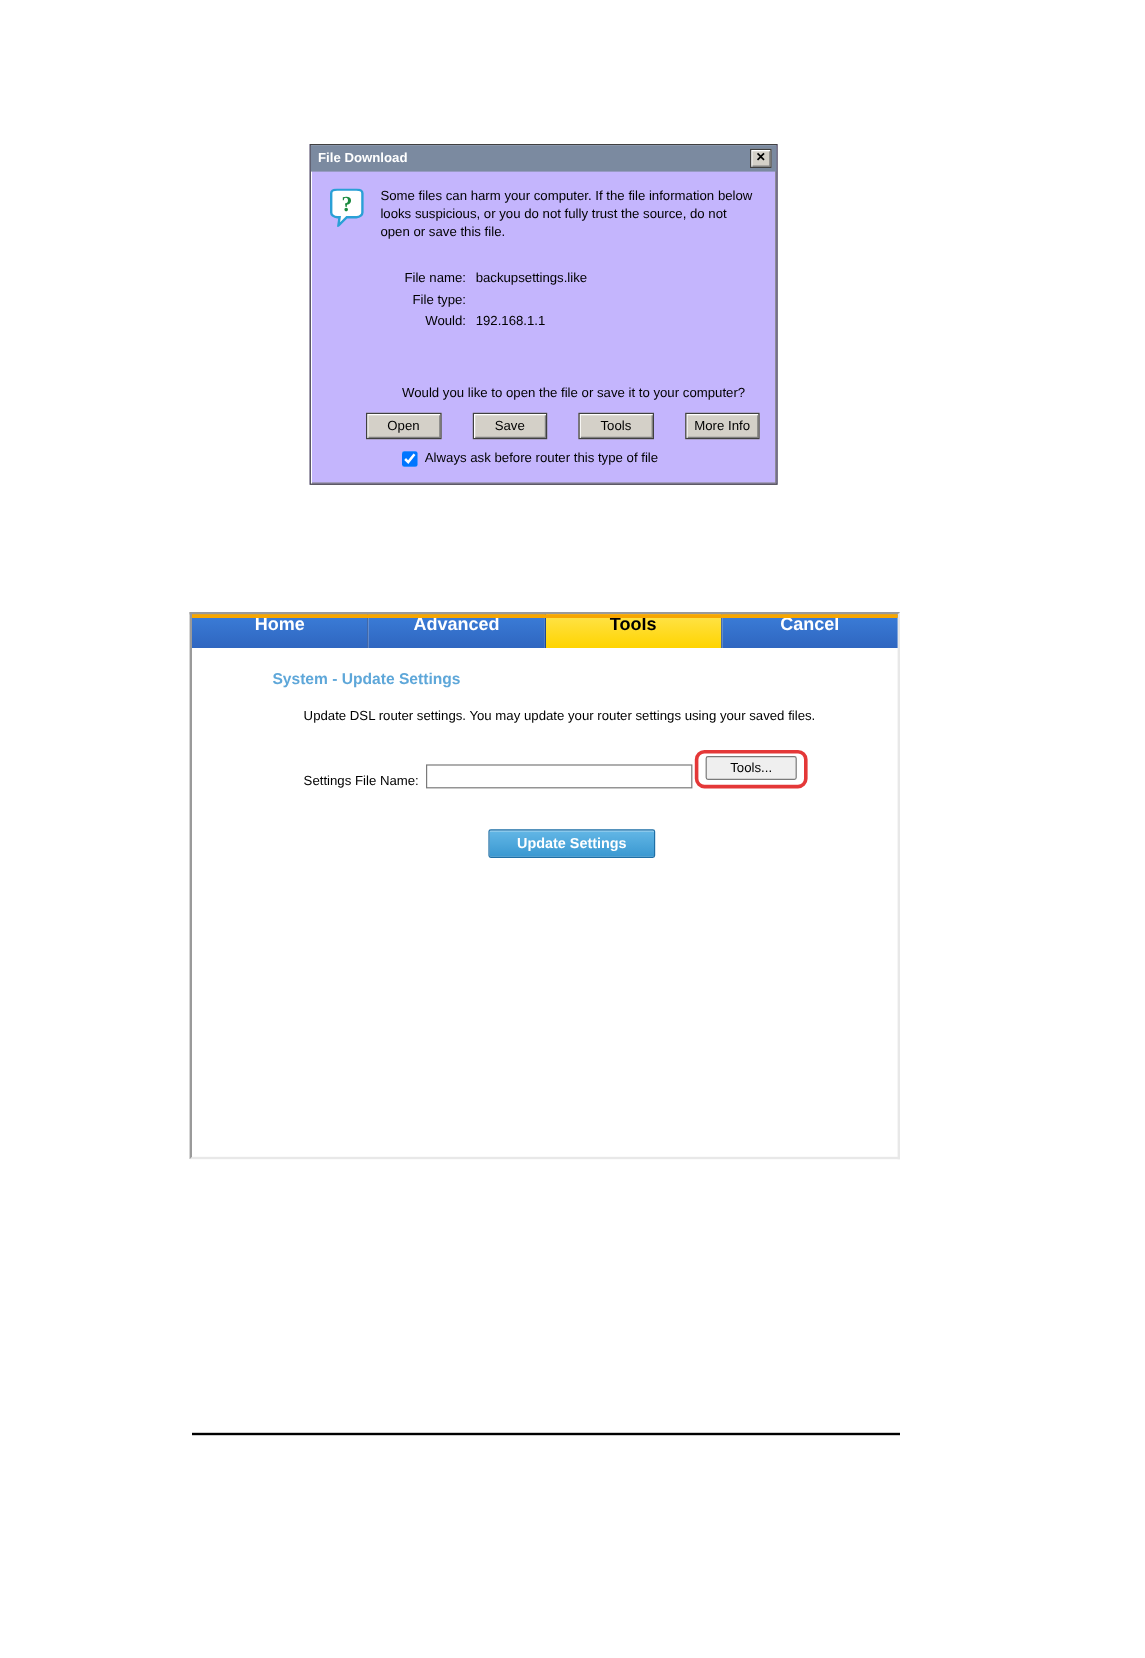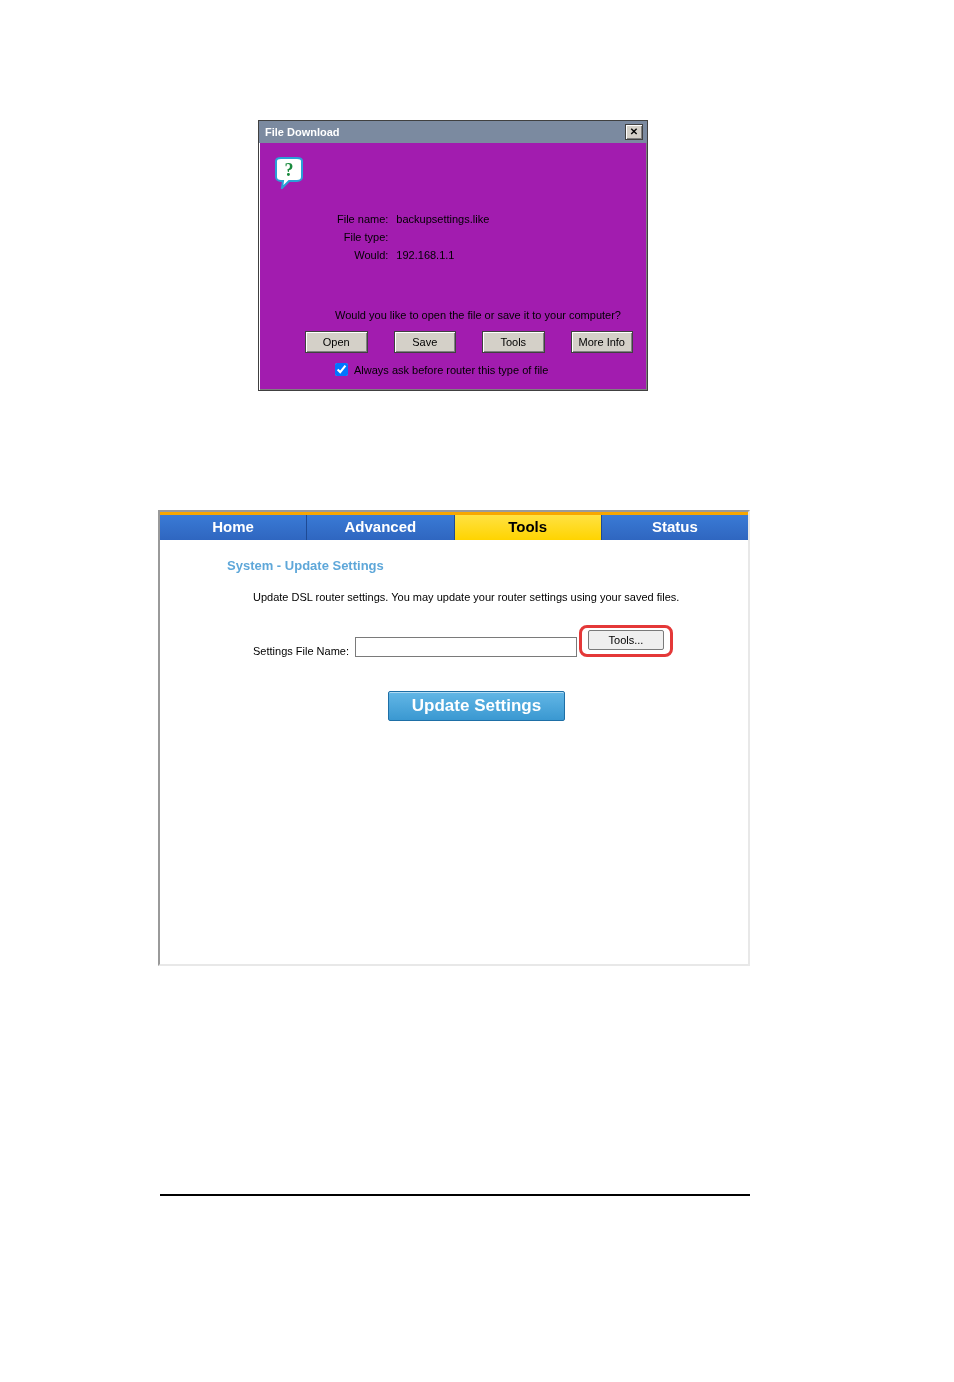--- a/index.html
+++ b/index.html
@@ -15,21 +15,21 @@
     height: 1382px;
     position: relative;
   }
 
   
   .dialog {
     position: absolute;
     left: 258px;
     top: 120px;
     width: 388px;
-    background: #a21caf;
+    background: #c4b5fd;
     border: 1px solid #404040;
     box-shadow: inset 1px 1px 0 #ffffff, inset -1px -1px 0 #808080;
   }
   .titlebar {
     background: #7b8aa0;
     color: #ffffff;
     font-weight: bold;
     font-size: 11px;
     padding: 3px 4px 3px 6px;
     display: flex;
@@ -134,21 +134,21 @@
     position:absolute;
     left:0; right:0; top:0;
     height:3px;
     background: linear-gradient(#f7a600,#f7a600);
     pointer-events:none;
   }
   .tab {
     flex: 1 1 0;
     height: 28px;
     display: flex;
-    align-items: center;
+    align-items: flex-start;
     justify-content: center;
     font-family: Arial, sans-serif;
     font-weight: bold;
     font-size: 15px;
     color: #ffffff;
     background: linear-gradient(#3b7dd8, #2f66c0);
     border-right: 1px solid #1e4a94;
     position: relative;
   }
   .tab:last-child { border-right: none; }
@@ -218,21 +218,21 @@
     text-align: center;
     margin-top: 34px;
   }
   .update-btn {
     display: inline-block;
     background: linear-gradient(#63b7e6, #3a98d1);
     border: 1px solid #1e6fa6;
     color: #ffffff;
     font-family: Arial, sans-serif;
     font-weight: bold;
-    font-size: 17px;
+    font-size: 12px;
     padding: 4px 23px;
     border-radius: 2px;
     box-shadow: inset 0 1px 0 rgba(255,255,255,0.5);
   }
 
   
   .bottom-rule {
     position: absolute;
     left: 160px;
     top: 1194px;
@@ -254,20 +254,21 @@
       </span>
     </div>
     <div class="dialog-body">
       <div class="warn-row">
         <span class="warn-icon">
           <svg viewBox="0 0 32 32" width="32" height="32">
             <path d="M3 4 C3 2 5 1 8 1 L24 1 C27 1 29 2 29 4 L29 20 C29 22 27 24 24 24 L16 24 L9 31 L10 24 L8 24 C5 24 3 22 3 20 Z" fill="#ffffff" stroke="#2aa0d6" stroke-width="2"></path>
             <text x="16" y="19" text-anchor="middle" font-family="Georgia,serif" font-size="18" font-weight="bold" fill="#1a8a3e">?</text>
           </svg>
         </span>
+        <div class="warn-text">Some files can harm your computer. If the file information below looks suspicious, or you do not fully trust the source, do not open or save this file.</div>
       </div>
 
       <table class="file-table">
         <tbody>
             <tr>
           <td class="lbl">File name:</td>
           <td>backupsettings.like</td>
         </tr>
         <tr>
           <td class="lbl">File type:</td>
@@ -305,21 +306,21 @@
       <div class="tab">
         <span class="tab-top-accent"></span>
         <span>Advanced</span>
       </div>
       <div class="tab active">
         <span class="tab-top-accent"></span>
         <span>Tools</span>
       </div>
       <div class="tab">
         <span class="tab-top-accent"></span>
-        <span>Status</span>
+        <span>Cancel</span>
       </div>
     </div>
 
     <div class="panel-body">
       <div class="panel-heading">System - Update Settings</div>
       <div class="panel-desc">Update DSL router settings. You may update your router settings using your saved files.</div>
 
       <div class="file-row">
         <label>Settings File Name:</label>
         <input type="text" value="" style="">

